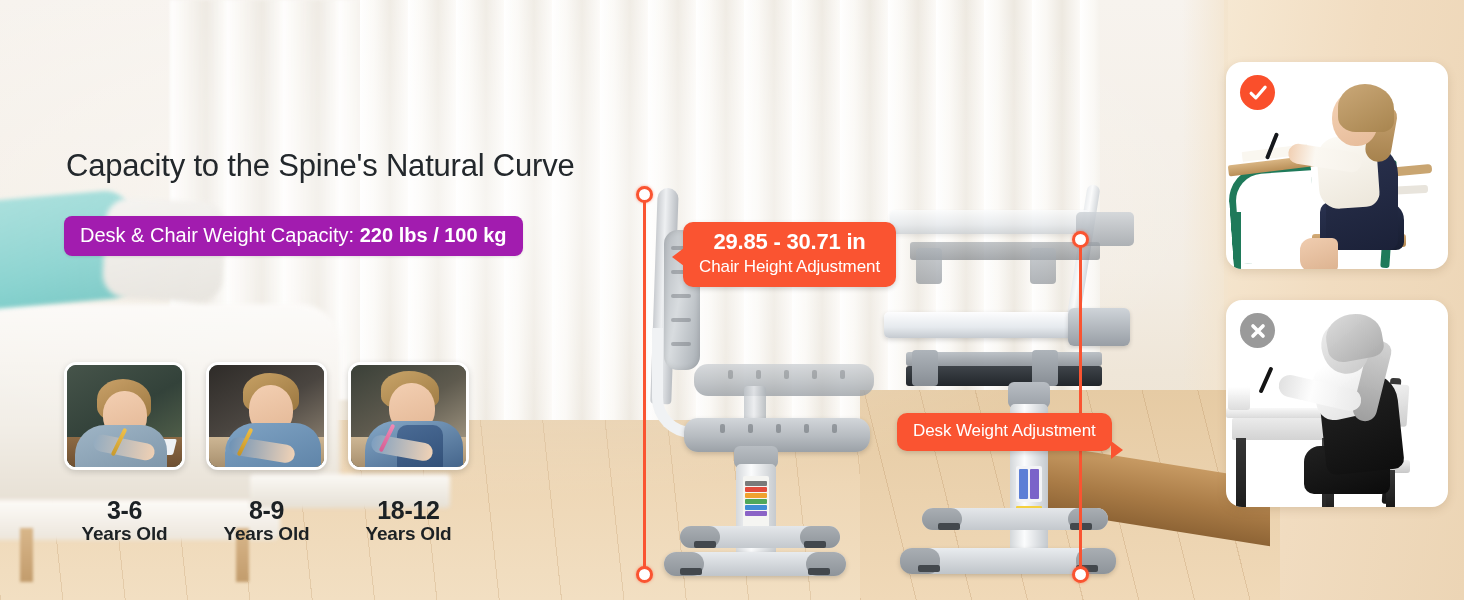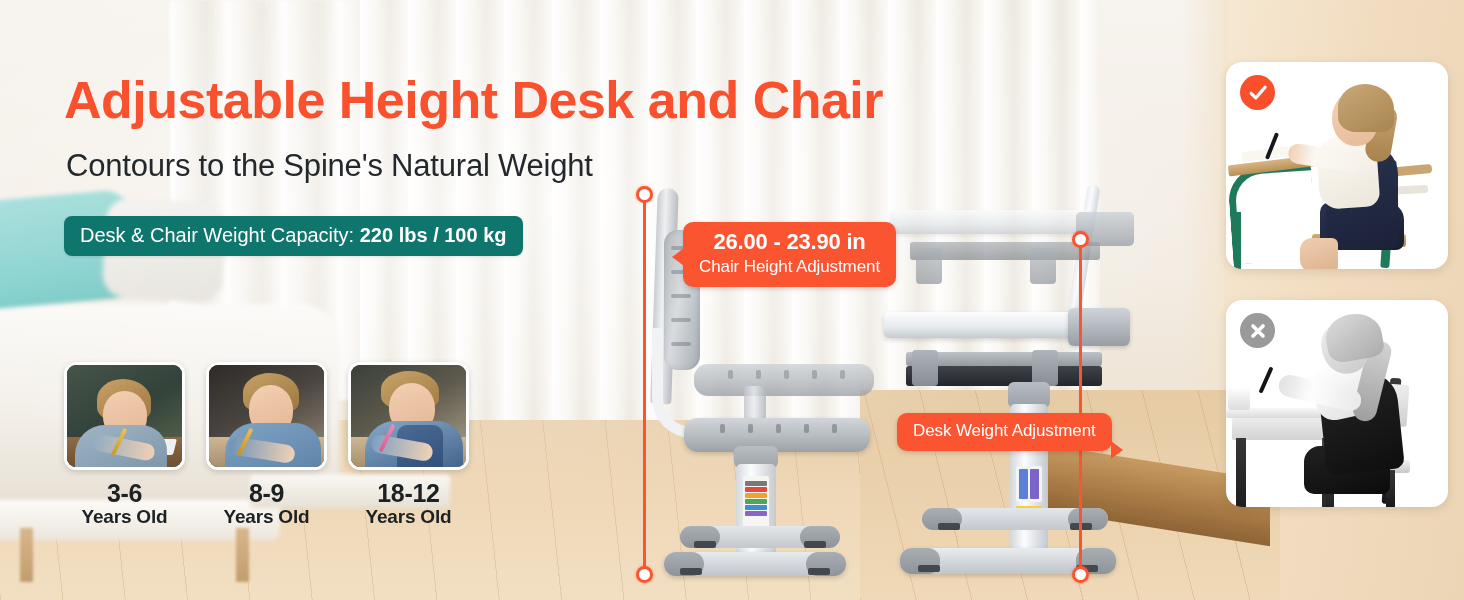--- a/index.html
+++ b/index.html
@@ -131,21 +131,21 @@
   }
   .subhead {
     position: absolute; left: 66px; top: 148px;
     font-size: 31px; font-weight: 400; color: #23282c;
     letter-spacing: -0.2px; white-space: nowrap;
   }
 
   
   .capacity-pill {
     position: absolute; left: 64px; top: 216px;
-    background: #0f766e; color: #ffffff;
+    background: #a21caf; color: #ffffff;
     border-radius: 8px;
     padding: 8px 16px 9px 16px;
     font-size: 20px; white-space: nowrap;
     box-shadow: 0 1px 3px rgba(0,0,0,0.10);
   }
   .capacity-pill .cap-label { font-weight: 400; }
   .capacity-pill .cap-value { font-weight: 700; }
 
   
   .age-row {
@@ -186,21 +186,21 @@
     position:absolute; border-radius: 30px 26px 0 0;
   }
   .kid-arm {
     position:absolute; border-radius: 10px;
   }
   .kid-pencil {
     position:absolute; width:4px; height:30px; border-radius:2px;
     transform: rotate(26deg);
   }
   .age-num {
-    margin-top: 9px; text-align: center;
+    margin-top: 26px; text-align: center;
     font-size: 25px; font-weight: 700; color: #1c2124; letter-spacing: -0.3px;
   }
   .age-unit {
     text-align: center; font-size: 19px; font-weight: 700;
     color: #1c2124; letter-spacing: -0.2px; margin-top: -2px;
   }
 
   
   .chair {
     position: absolute; left: 636px; top: 186px; width: 230px; height: 400px;
@@ -643,22 +643,21 @@
   <div class="bg-baseboard"></div>
   <div class="bg-sofa"></div>
   <div class="bg-pillow"></div>
   <div class="bg-pillow2"></div>
   <div class="bg-table"></div>
   <div class="bg-table-leg" style="left:20px;"></div>
   <div class="bg-table-leg" style="left:236px;"></div>
   <div class="bg-books"></div>
   <div class="bg-vign"></div>
 
-  <div class="headline">Adjustable Height Desk and Chair</div>
-  <div class="subhead">Contours to the Spine's Natural Weight</div>
+  <div class="subhead">Capacity to the Spine's Natural Curve</div>
 
   <div class="capacity-pill">
     <span class="cap-label">Desk &amp; Chair Weight Capacity:</span>
     <span class="cap-value">220 lbs / 100 kg</span>
   </div>
 
   <div class="age-row">
 
     <div class="age-card">
       <div class="age-thumb">
@@ -794,21 +793,21 @@
 
   <div class="measure-line" style="left:643px; top:193px; height:381px;"></div>
   <div class="measure-dot" style="left:636px; top:186px;"></div>
   <div class="measure-dot" style="left:636px; top:566px;"></div>
 
   <div class="measure-line" style="left:1079px; top:238px; height:336px;"></div>
   <div class="measure-dot" style="left:1072px; top:231px;"></div>
   <div class="measure-dot" style="left:1072px; top:566px;"></div>
 
   <div class="callout point-left" style="left:683px; top:222px;">
-    <div class="c-value">26.00 - 23.90 in</div>
+    <div class="c-value">29.85 - 30.71 in</div>
     <div class="c-label">Chair Height Adjustment</div>
   </div>
 
   <div class="callout point-right" style="left:897px; top:413px;">
     <div class="c-label">Desk Weight Adjustment</div>
   </div>
 
   <div class="posture good">
     <div class="posture-scene">
       <div class="gp-desk-frame"></div>

